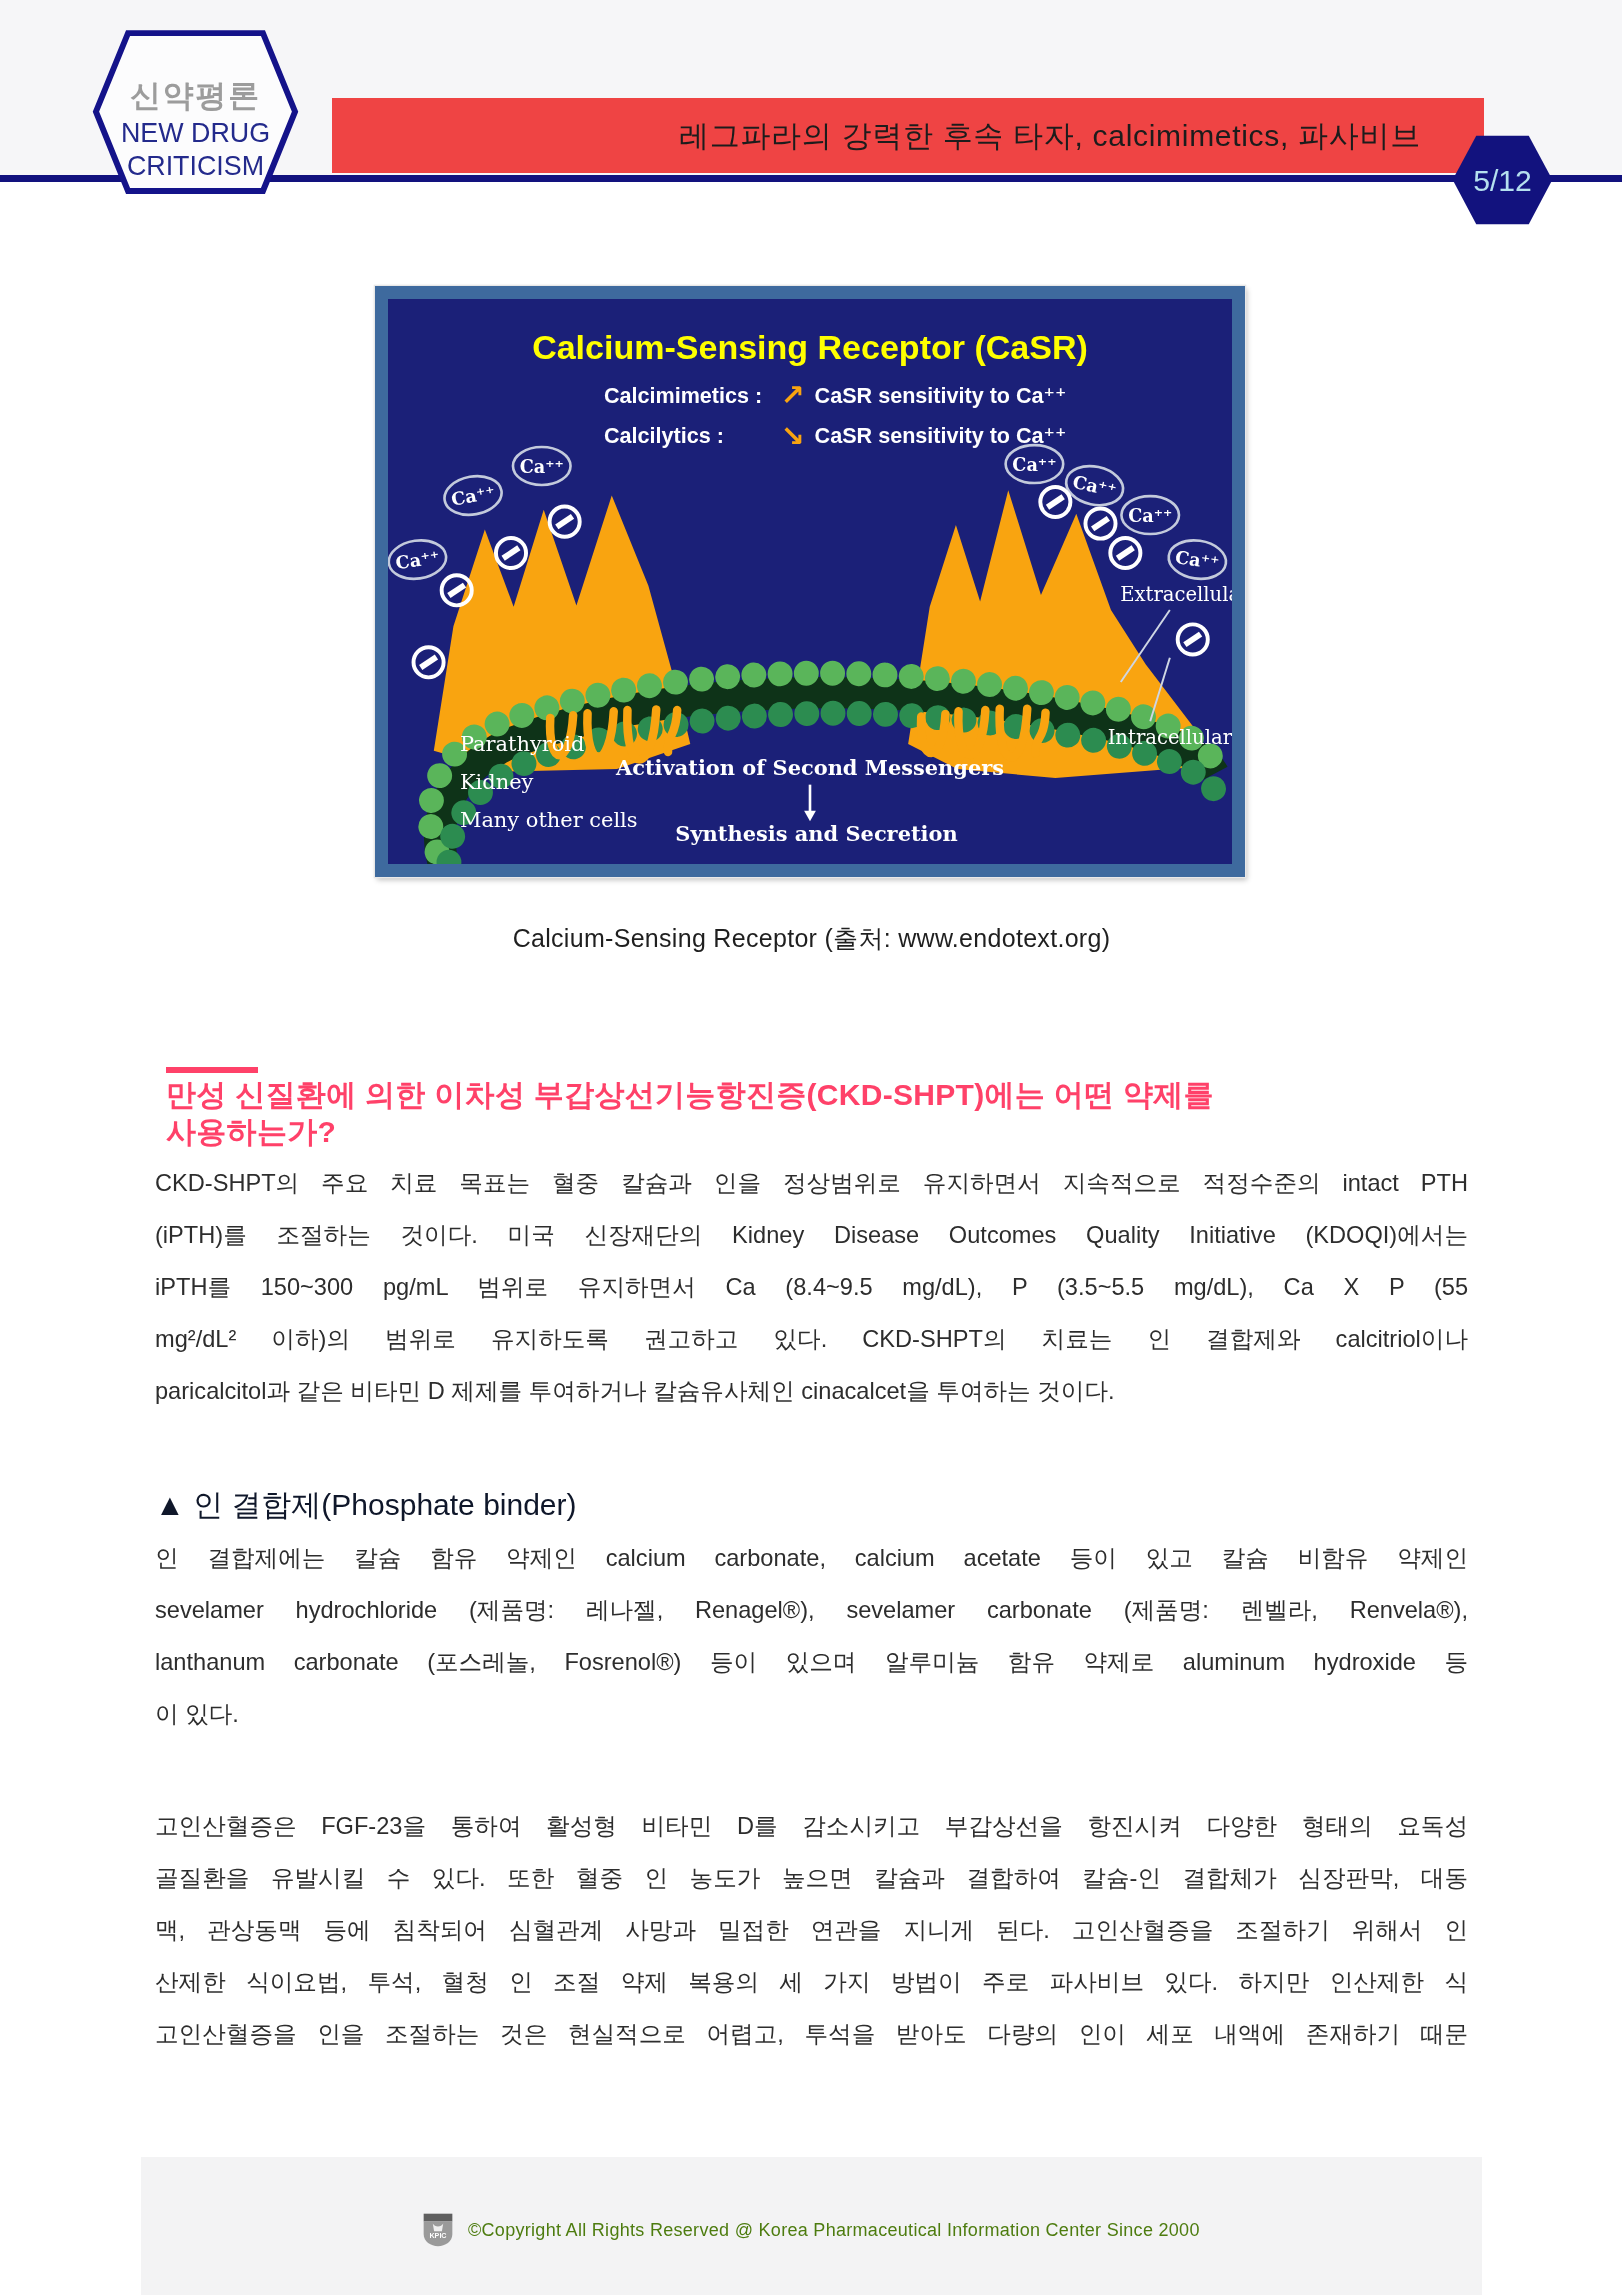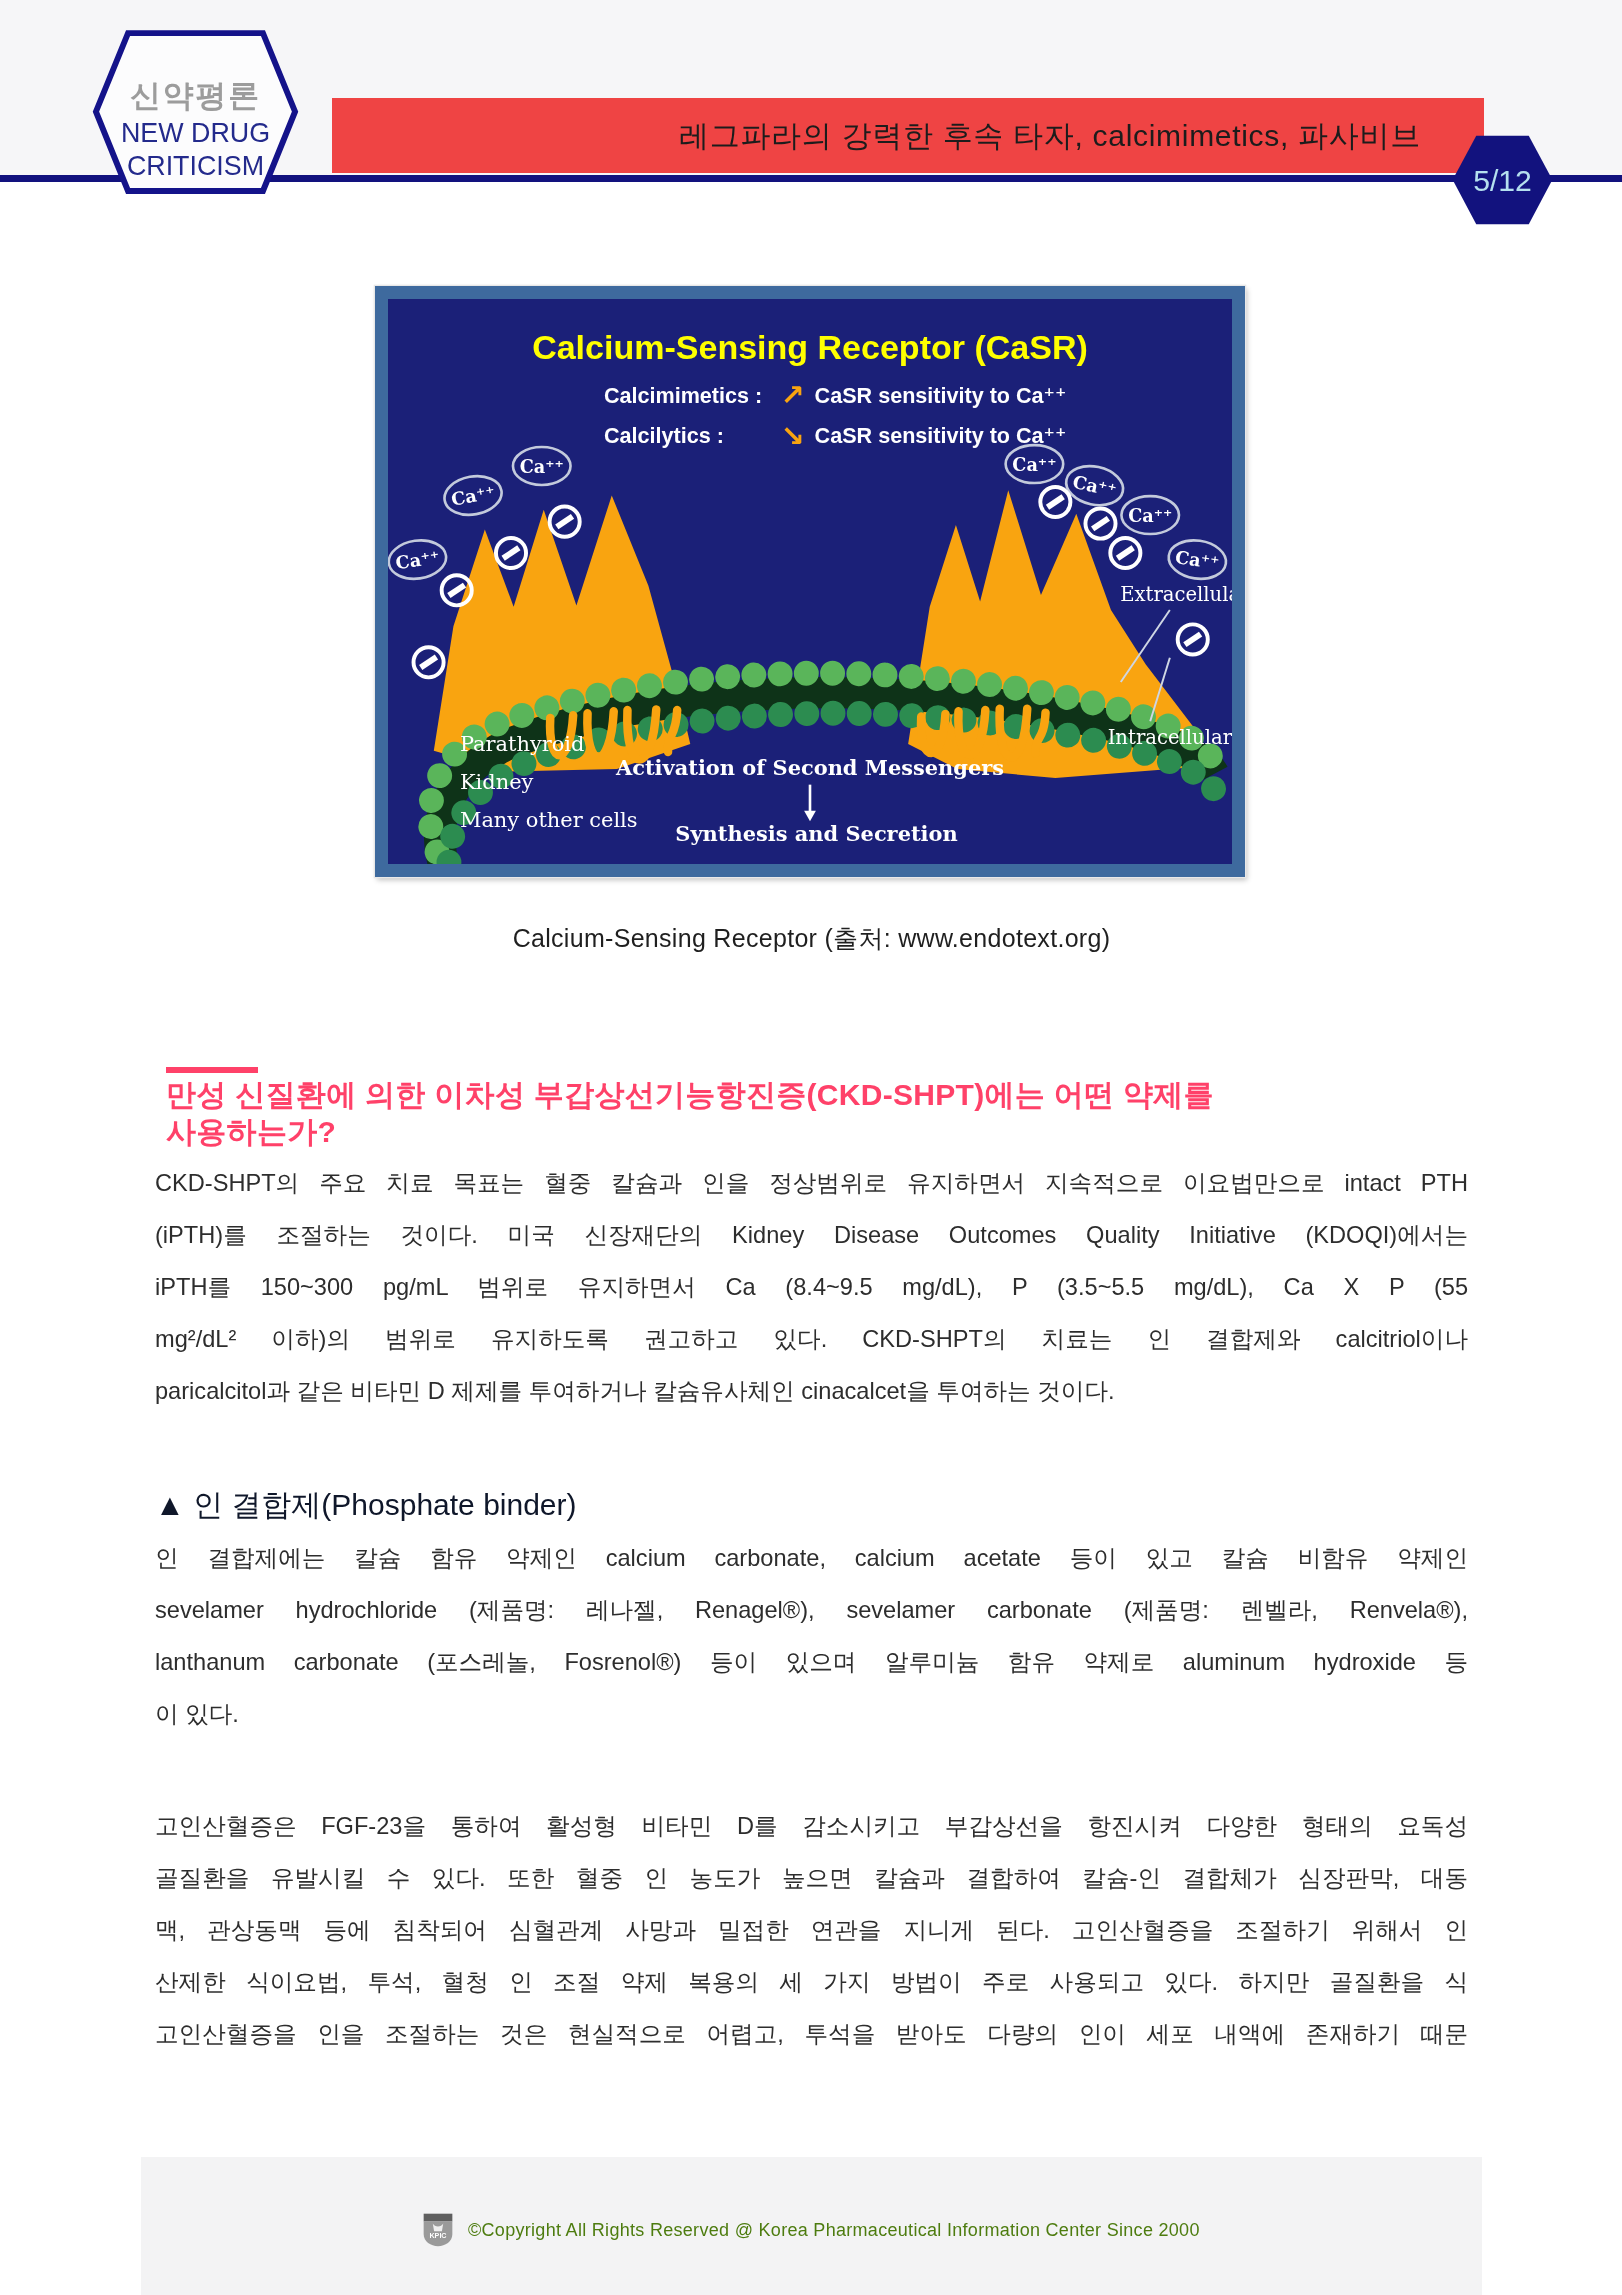--- a/index.html
+++ b/index.html
@@ -188,37 +188,37 @@
 
   <div class="fig-caption">Calcium-Sensing Receptor (출처: www.endotext.org)</div>
 
   <div class="heading-bar"></div>
   <div class="section-heading">
     <div>만성 신질환에 의한 이차성 부갑상선기능항진증(CKD-SHPT)에는 어떤 약제를</div>
     <div>사용하는가?</div>
   </div>
 
   <div class="body-text">
-    <div class="bline">CKD-SHPT의 주요 치료 목표는 혈중 칼슘과 인을 정상범위로 유지하면서 지속적으로 이요법만으로 intact PTH</div>
+    <div class="bline">CKD-SHPT의 주요 치료 목표는 혈중 칼슘과 인을 정상범위로 유지하면서 지속적으로 적정수준의 intact PTH</div>
     <div class="bline">(iPTH)를 조절하는 것이다. 미국 신장재단의 Kidney Disease Outcomes Quality Initiative (KDOQI)에서는</div>
     <div class="bline">iPTH를 150~300 pg/mL 범위로 유지하면서 Ca (8.4~9.5 mg/dL), P (3.5~5.5 mg/dL), Ca X P (55</div>
     <div class="bline">mg²/dL² 이하)의 범위로 유지하도록 권고하고 있다. CKD-SHPT의 치료는 인 결합제와 calcitriol이나</div>
     <div class="bline last">paricalcitol과 같은 비타민 D 제제를 투여하거나 칼슘유사체인 cinacalcet을 투여하는 것이다.</div>
 
     <div class="subheading">▲ 인 결합제(Phosphate binder)</div>
 
     <div class="bline gap-small">인 결합제에는 칼슘 함유 약제인 calcium carbonate, calcium acetate 등이 있고 칼슘 비함유 약제인</div>
     <div class="bline">sevelamer hydrochloride (제품명: 레나젤, Renagel®), sevelamer carbonate (제품명: 렌벨라, Renvela®),</div>
     <div class="bline">lanthanum carbonate (포스레놀, Fosrenol®) 등이 있으며 알루미늄 함유 약제로 aluminum hydroxide 등</div>
     <div class="bline last">이 있다.</div>
 
     <div class="bline gap-para">고인산혈증은 FGF-23을 통하여 활성형 비타민 D를 감소시키고 부갑상선을 항진시켜 다양한 형태의 요독성</div>
     <div class="bline">골질환을 유발시킬 수 있다. 또한 혈중 인 농도가 높으면 칼슘과 결합하여 칼슘-인 결합체가 심장판막, 대동</div>
     <div class="bline">맥, 관상동맥 등에 침착되어 심혈관계 사망과 밀접한 연관을 지니게 된다. 고인산혈증을 조절하기 위해서 인</div>
-    <div class="bline">산제한 식이요법, 투석, 혈청 인 조절 약제 복용의 세 가지 방법이 주로 사용되고 있다. 하지만 골질환을 식</div>
+    <div class="bline">산제한 식이요법, 투석, 혈청 인 조절 약제 복용의 세 가지 방법이 주로 파사비브 있다. 하지만 인산제한 식</div>
     <div class="bline">고인산혈증을 인을 조절하는 것은 현실적으로 어렵고, 투석을 받아도 다량의 인이 세포 내액에 존재하기 때문</div>
   </div>
 
   <div class="footer-band">
     <div class="footer-inner">
       <svg class="kpic-logo" viewBox="0 0 46 52">
         <rect x="1" y="1" width="44" height="12" fill="#5f5f5f"></rect>
         <path d="M1,13 L45,13 L45,32 C45,44 34,50 23,51 C12,50 1,44 1,32 Z" fill="#9a9a9a"></path>
         <path d="M15,16 C18,22 28,22 31,16 L29,28 L17,28 Z" fill="#efefef"></path>
         <text x="23" y="38" text-anchor="middle" font-size="11" font-weight="bold" fill="#ffffff">KPIC</text>

